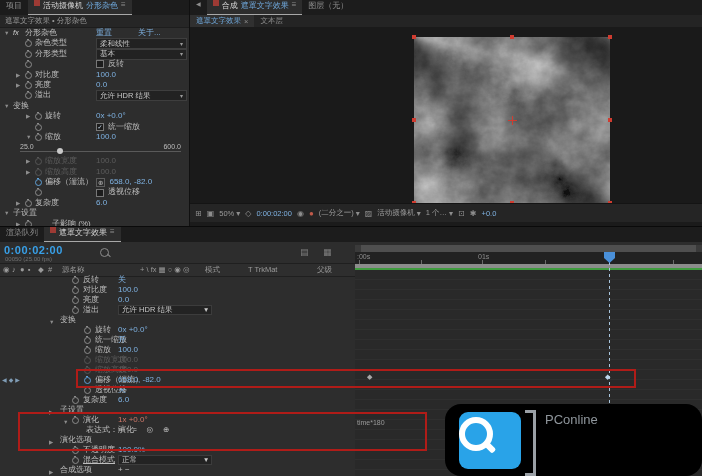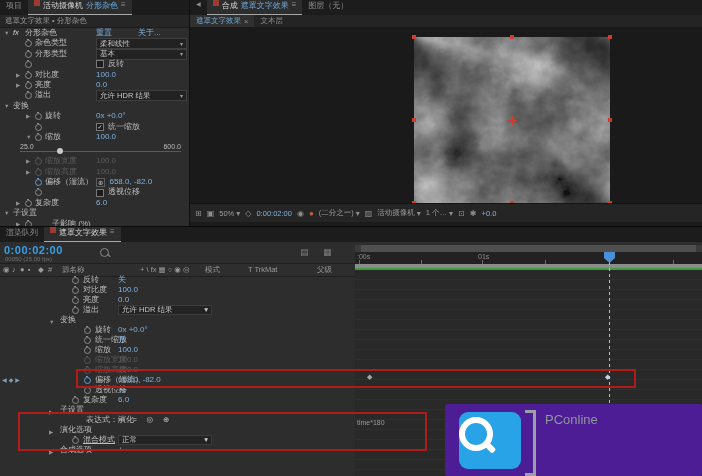--- a/index.html
+++ b/index.html
@@ -89,21 +89,21 @@
   #g-rows{position:absolute;left:0;top:25px;width:347px;bottom:0;
           background:repeating-linear-gradient(180deg,#292929 0 9px,#2f2f2f 9px 10px);}
   #playhead-line{position:absolute;left:254px;top:17px;width:1px;height:145px;
                  background:repeating-linear-gradient(180deg,#a8c4dc 0 3px,transparent 3px 6px);}
   #playhead-head{position:absolute;left:249px;top:7px;width:11px;height:11px;background:#4a90d9;
                  clip-path:polygon(0 0,100% 0,100% 55%,50% 100%,0 55%);}
   .kf{position:absolute;font-size:7px;}
   #expr-text{position:absolute;left:2px;top:174px;font-size:7px;color:#9a9a9a;}
   
   .annbox{position:absolute;border:2px solid #b01c18;background:transparent;}
-  #logo{position:absolute;left:445px;top:404px;width:257px;height:72px;background:#4c1d95;border-radius:2px;}
+  #logo{position:absolute;left:445px;top:404px;width:257px;height:72px;background:#000000;border-radius:16px;}
   #logo-icon{position:absolute;left:14px;top:8px;width:62px;height:57px;background:#29a3e8;border-radius:9px;}
   #logo-ring{position:absolute;left:14px;top:13px;width:22px;height:22px;border:6px solid #fff;border-radius:50%;}
   #logo-handle{position:absolute;left:38px;top:40px;width:13px;height:6px;background:#fff;transform:rotate(45deg);border-radius:2px;}
   #logo-bracket{position:absolute;left:80px;top:6px;width:8px;height:60px;border-right:3px solid #9aa0a6;
                 border-top:3px solid #9aa0a6;border-bottom:3px solid #9aa0a6;}
   #logo-brand{position:absolute;left:100px;top:8px;font-size:13px;color:#8f969c;}
   #logo-title{position:absolute;left:98px;top:24px;font-size:30px;font-weight:bold;color:#29a3e8;letter-spacing:2px;}
 </style>
 </head>
 <body>
@@ -482,32 +482,47 @@
           <span class="vals">
             <span class="blue">6.0</span>
           </span>
         </div>
         <div class="trow">
           <span class="tw" style="left: 49px; top: 2px;">▶</span>
           <span class="lbl" style="left: 60px;">子设置</span>
           <span class="vals"></span>
         </div>
         <div class="trow">
+          <span class="tw" style="left: 63px; top: 2px;">▼</span>
+          <span class="sw" style="position: absolute; left: 72px; top: 2px;"></span>
+          <span class="lbl" style="left: 83px;">演化</span>
+          <span class="vals">
+            <span class="expr-val">1x +0.0°</span>
+          </span>
+        </div>
+        <div class="trow">
           <span class="lbl" style="left: 86px;">表达式：演化</span>
           <span class="vals">
             <span class="expr-ico">≡</span>
             <span class="expr-ico">≈</span>
             <span class="expr-ico">◎</span>
             <span class="expr-ico">⊕</span>
           </span>
         </div>
         <div class="trow">
           <span class="tw" style="left: 49px; top: 2px;">▶</span>
           <span class="lbl" style="left: 60px;">演化选项</span>
           <span class="vals"></span>
+        </div>
+        <div class="trow">
+          <span class="sw" style="position: absolute; left: 72px; top: 2px;"></span>
+          <span class="lbl" style="left: 83px;">不透明度</span>
+          <span class="vals">
+            <span class="blue">100.0%</span>
+          </span>
         </div>
         <div class="trow">
           <span class="sw" style="position: absolute; left: 72px; top: 2px;"></span>
           <span class="lbl" style="left: 83px; text-decoration: underline;">混合模式</span>
           <span class="vals">
             <span class="tsel">
               <span>正常</span>
               <span class="caret">▾</span>
             </span>
           </span>

